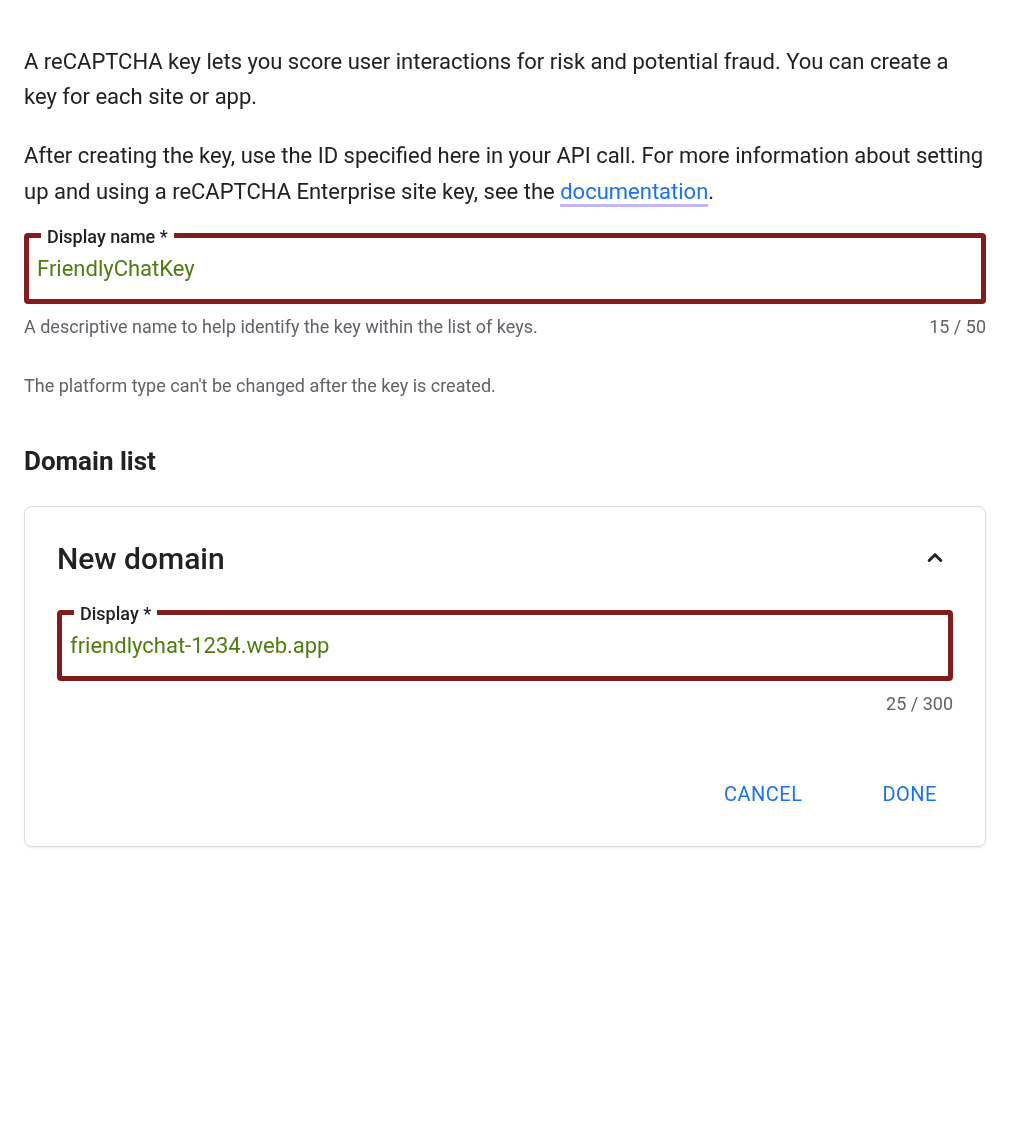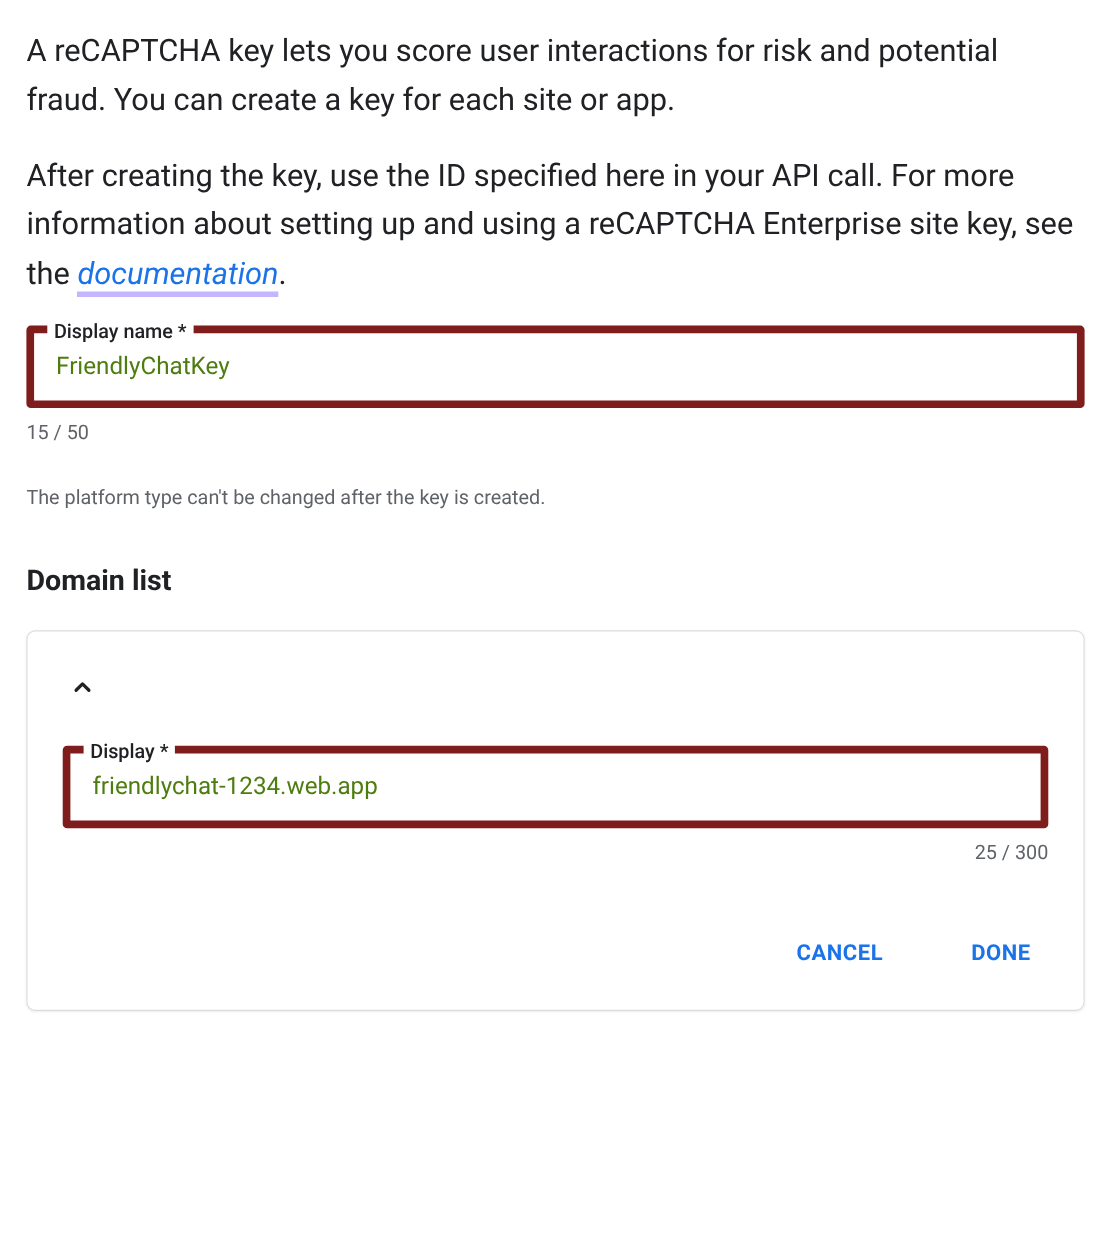--- a/index.html
+++ b/index.html
@@ -9,40 +9,40 @@
     }
     body {
       font-family: Roboto, "Helvetica Neue", Arial, sans-serif;
       background: #fff;
       padding: 24px;
       width: 1010px;
       color: #202124;
       font-size: 14px;
     }
     .intro {
-      font-size: 28px;
+      font-size: 22px;
       line-height: 1.6;
       color: #202124;
       margin-bottom: 24px;
+      margin-top: 20px;
     }
     .intro-link {
       color: #1a73e8;
       text-decoration: none;
-      border-bottom: 5px solid #c4b5fd;
-      font-style: italic;
+      border-bottom: 3px solid #c4b5fd;
     }
     .form-field {
       position: relative;
       margin-top: 18px;
     }
     .form-field-outline {
-      border: 7px solid #7f1d1d;
+      border: 5px solid #7f1d1d;
       border-radius: 4px;
       position: relative;
-      padding: 0 20px;
+      padding: 0 8px;
     }
     .form-field-label {
       position: absolute;
       top: -12px;
       left: 12px;
       background: #fff;
       padding: 0 6px;
       font-size: 18px;
       font-weight: 500;
       color: #202124;
@@ -121,21 +121,21 @@
     .card-actions {
       display: flex;
       justify-content: flex-end;
       gap: 48px;
       margin-top: 60px;
     }
     .text-button {
       background: none;
       border: none;
       font-size: 20px;
-      font-weight: 700;
+      font-weight: 400;
       color: #1a73e8;
       letter-spacing: 0.5px;
       cursor: pointer;
       padding: 8px 16px;
       font-family: inherit;
     }
     .field-block {
       margin-bottom: 12px;
     }
     .field-block2 {
@@ -152,34 +152,36 @@
 </div>
 
 <div class="field-block">
   <div class="form-field">
     <div class="form-field-outline">
       <div class="form-field-label">Display name *</div>
       <input type="text" class="form-input" value="FriendlyChatKey" style="">
     </div>
   </div>
   <div class="form-hint-row">
+    <span>A descriptive name to help identify the key within the list of keys.</span>
     <span>15 / 50</span>
   </div>
 </div>
 
 <div class="field-block2">
   <div class="form-hint-row">
     <span>The platform type can't be changed after the key is created.</span>
   </div>
 </div>
 
 <div class="section-heading">Domain list</div>
 
 <div class="card">
   <div class="card-header">
+    <div class="card-title">New domain</div>
     <div class="chevron-up">
       <svg viewBox="0 0 24 24">
         <path d="M7 15l5-5 5 5" stroke="#202124" stroke-width="2.5" fill="none" stroke-linecap="round" stroke-linejoin="round"></path>
       </svg>
     </div>
   </div>
 
   <div class="form-field">
     <div class="form-field-outline">
       <div class="form-field-label">Display *</div>

